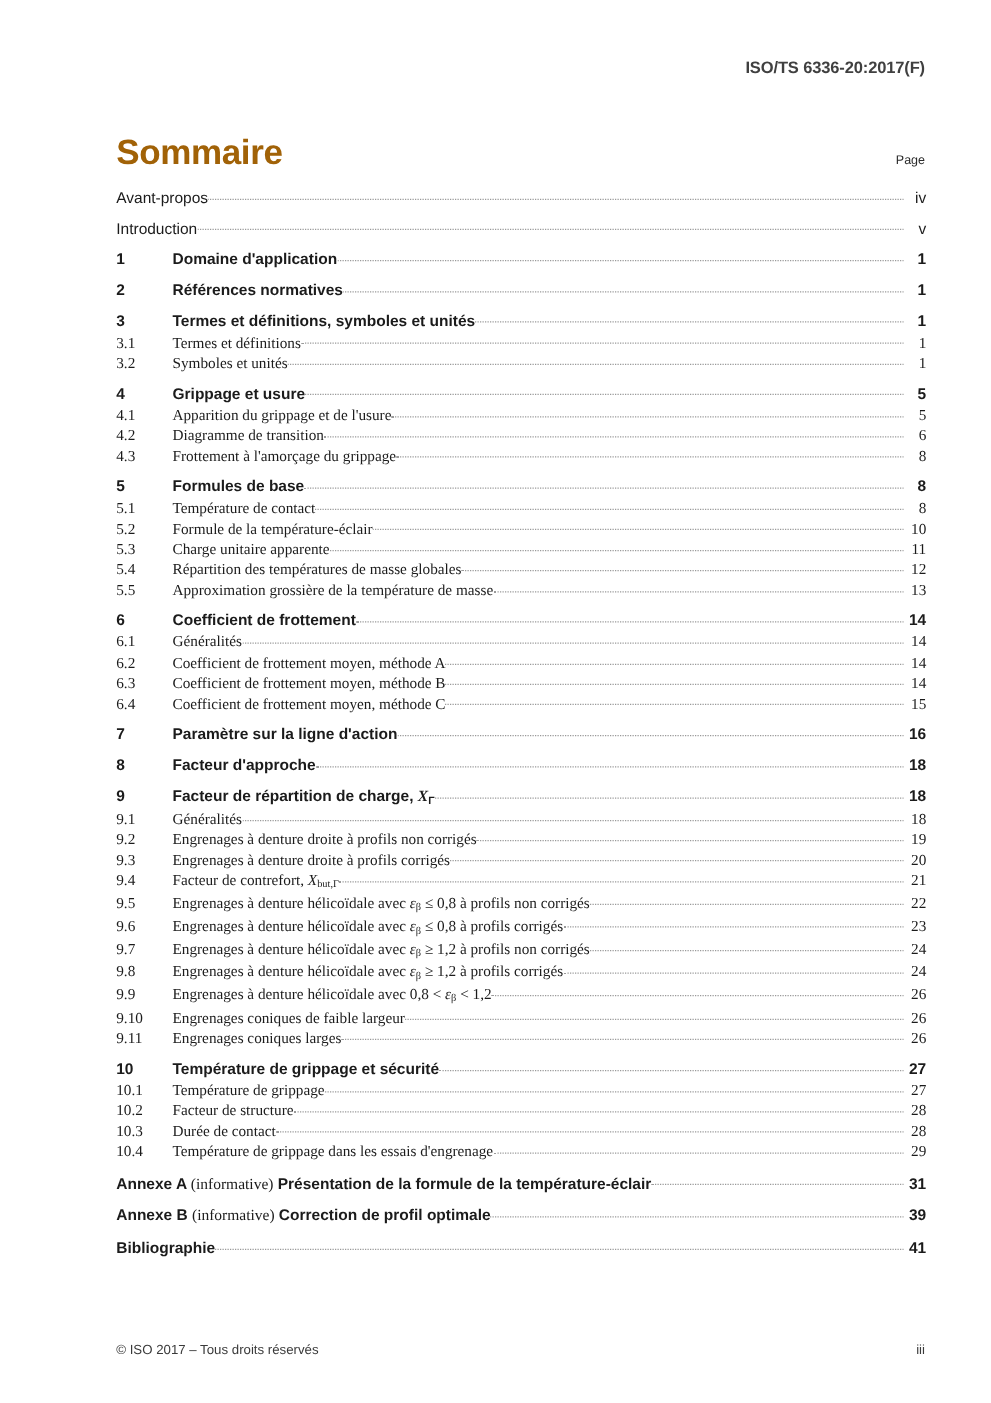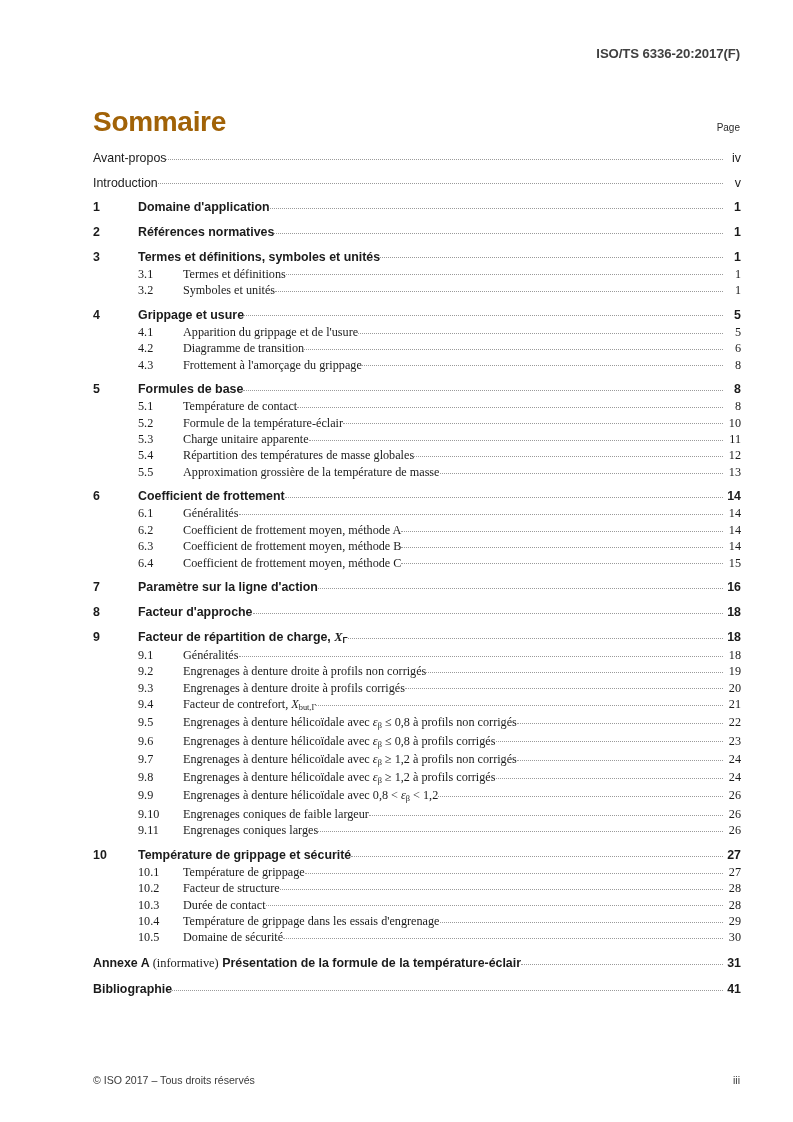--- a/index.html
+++ b/index.html
@@ -127,21 +127,21 @@
   .lvl1 .num { width: 45px; }
   .lvl1 .pg  { min-width: 16px; }
 
   
   .lvl2 {
     font-family: "Liberation Serif", serif;
     font-weight: normal;
     font-size: 12.2px;
     margin-bottom: 2.0px;
   }
-  .lvl2 .num { width: 45px; margin-left: 45px; }
+  .lvl2 .num { width: 45px; }
   .lvl2 .pg  { min-width: 16px; }
 
   
   .lvl-annex {
     font-family: "Liberation Sans", sans-serif;
     font-weight: bold;
     font-size: 12.4px;
     margin-top: 11px;
     margin-bottom: 2.5px;
   }
@@ -433,30 +433,29 @@
         <span class="lbl">Durée de contact</span>
         <span class="leader"></span>
         <span class="pg">28</span>
       </div>
       <div class="toc-entry lvl2">
         <span class="num">10.4</span>
         <span class="lbl">Température de grippage dans les essais d'engrenage</span>
         <span class="leader"></span>
         <span class="pg">29</span>
       </div>
-      <div class="toc-entry lvl2">
-        <span class="num">10.5</span>
-        <span class="lbl">Domaine de sécurité</span>
-        <span class="leader"></span>
-        <span class="pg">30</span>
-      </div>
       <div class="toc-entry lvl-annex">
         <span class="lbl">Annexe A <span class="reg">(informative)</span> Présentation de la formule de la température-éclair</span>
         <span class="leader"></span>
         <span class="pg">31</span>
+      </div>
+      <div class="toc-entry lvl-annex">
+        <span class="lbl">Annexe B <span class="reg">(informative)</span> Correction de profil optimale</span>
+        <span class="leader"></span>
+        <span class="pg">39</span>
       </div>
       <div class="toc-entry lvl-annex">
         <span class="lbl">Bibliographie</span>
         <span class="leader"></span>
         <span class="pg">41</span>
       </div>
     </div>
 
   <div class="doc-footer">
     <span class="copyright">© ISO 2017 – Tous droits réservés</span>

